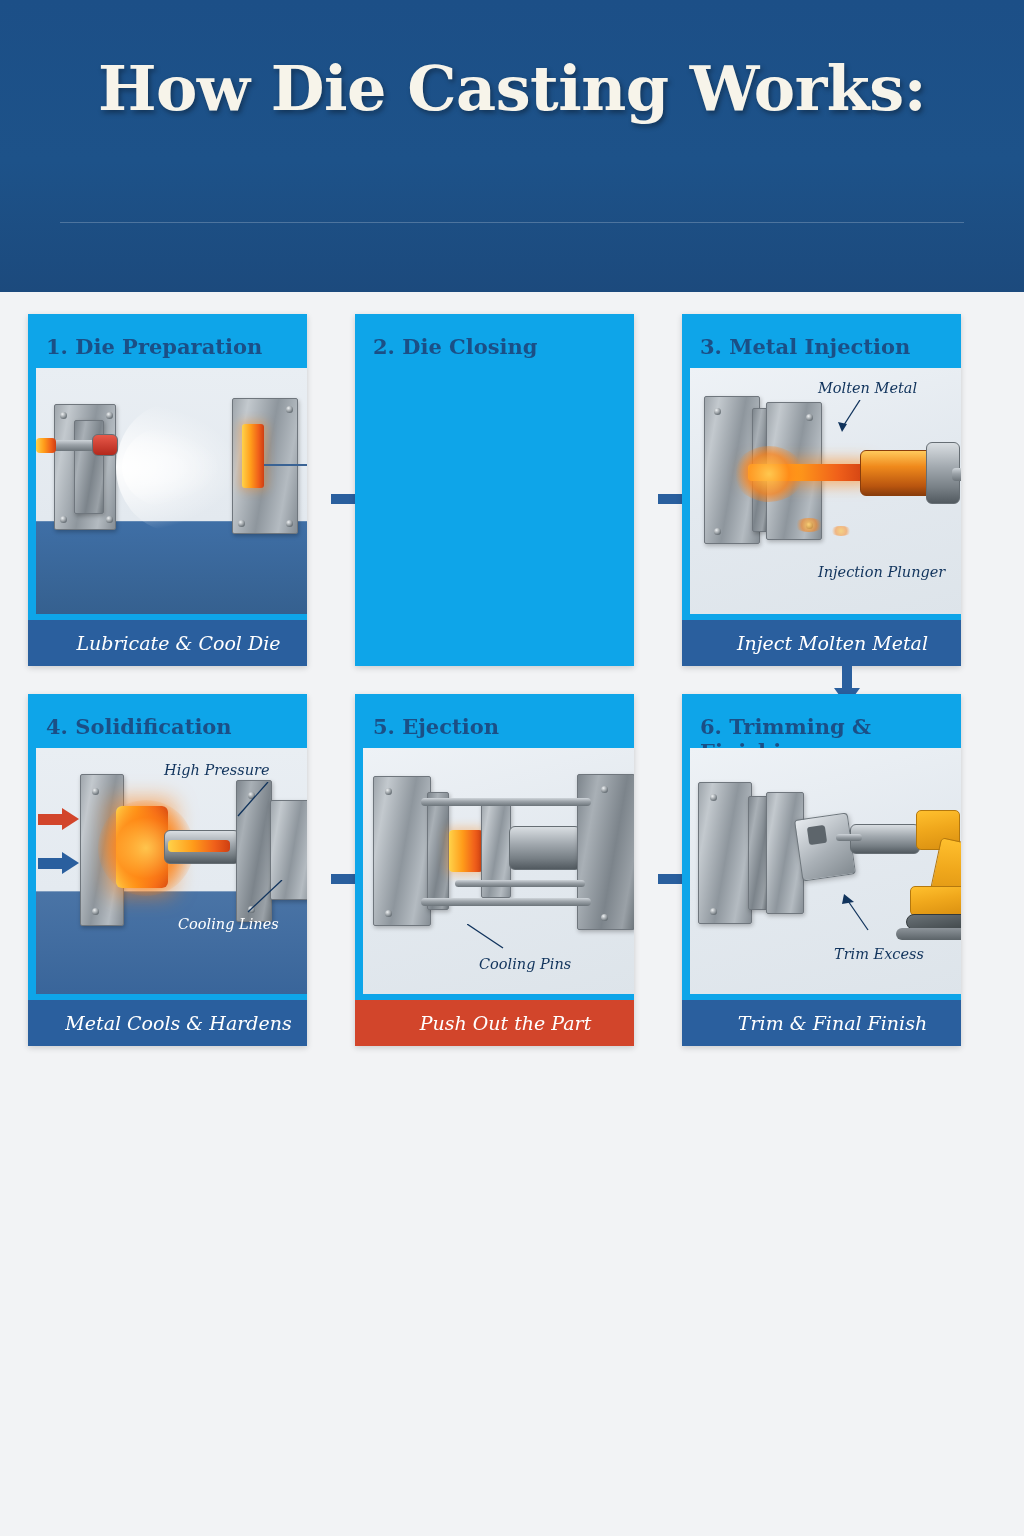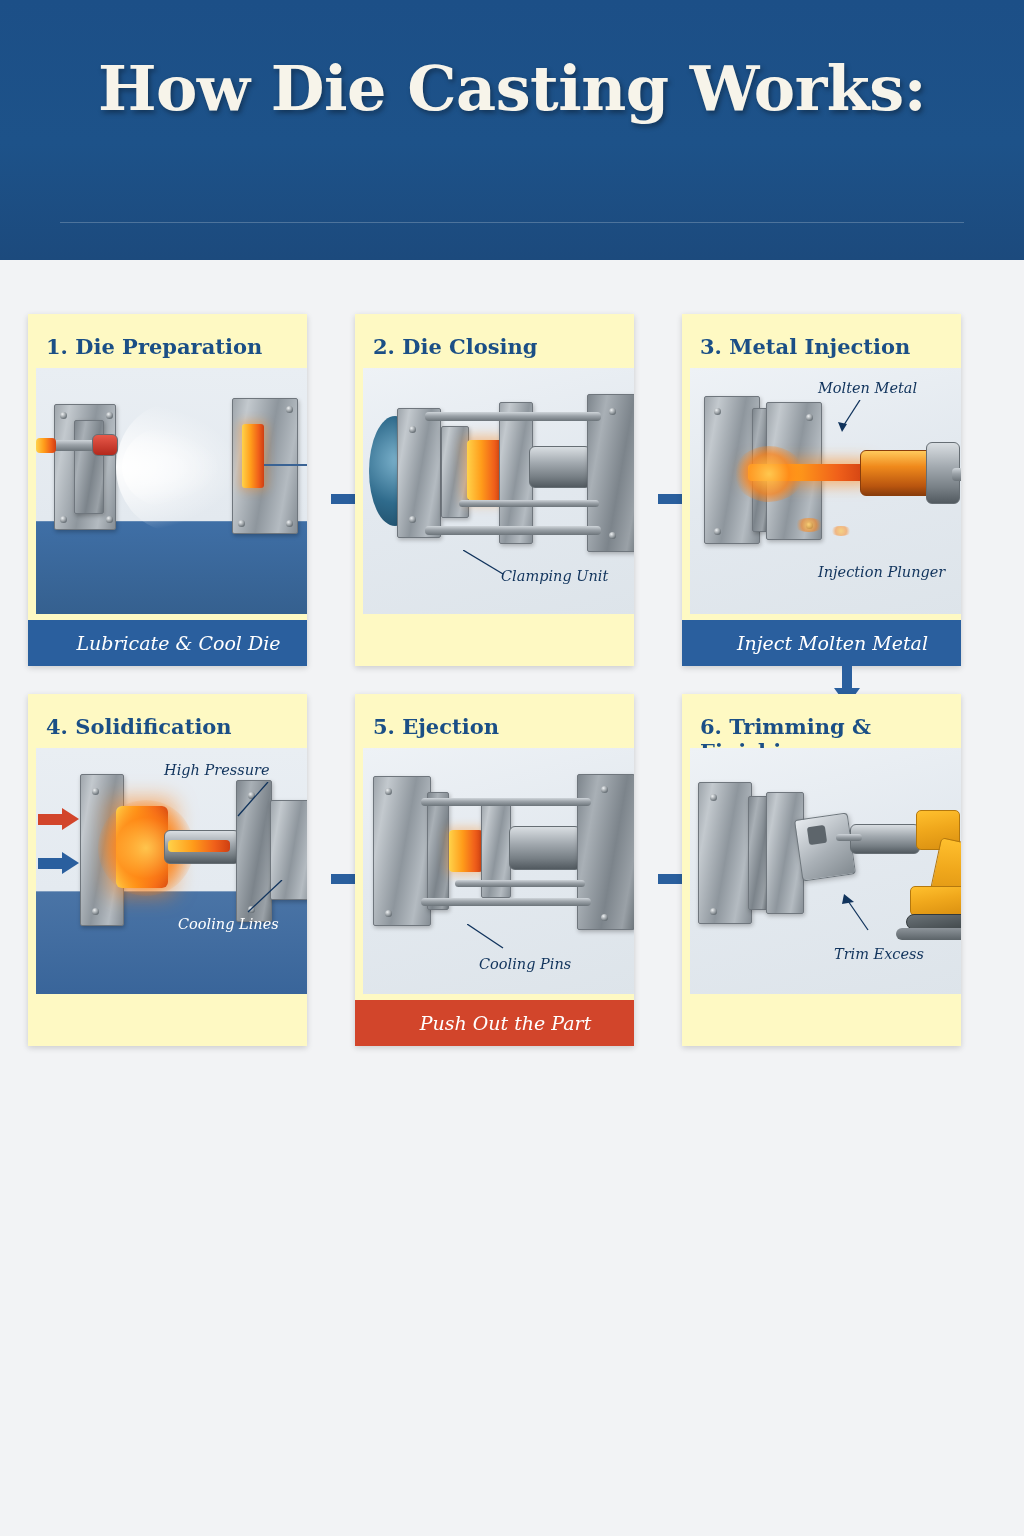--- a/index.html
+++ b/index.html
@@ -11,21 +11,21 @@
     font-family: "Liberation Sans", sans-serif;
     overflow: hidden;
     position: relative;
   }
 
   
   .header {
     position: absolute;
     left: 0; top: 0;
     width: 1024px;
-    height: 260px;
+    height: 292px;
     background: linear-gradient(180deg, #1b4f86 0%, #1e5governa 1%, #1d5288 55%, #1b4a7c 100%);
     background: linear-gradient(180deg, #1c4f87 0%, #1d5289 55%, #1c4a7d 100%);
     overflow: hidden;
     padding-left: 46px;
   }
   .header-title {
     position: absolute;
     left: 0; top: 52px;
     width: 1024px;
     text-align: center;
@@ -88,21 +88,21 @@
     width: 968px;
   }
   .row { position: relative; height: 352px; }
   .row2 { margin-top: 28px; }
 
   .card {
     position: absolute;
     top: 0;
     width: 279px;
     height: 352px;
-    background: #fef9c3;
+    background: #0ea5e9;
     box-shadow: 0 2px 6px rgba(0,0,0,0.16);
     overflow: hidden;
   }
   .c1 { left: 0; }
   .c2 { left: 327px; }
   .c3 { left: 654px; }
 
   .card-title {
     position: absolute;
     left: 18px; top: 20px;
@@ -291,46 +291,20 @@
       <div class="caption cap-blue">Lubricate &amp; Cool Die</div>
     </div>
 
     <div class="arrow-h a1">
       <div class="bar"></div>
         <div class="head"></div>
     </div>
 
     <div class="card c2">
       <div class="card-title">2. Die Closing</div>
-      <div class="illus">
-
-        <div style="position:absolute; left:6px; top:48px; width:52px; height:110px; border-radius:50%;
-                    background:radial-gradient(circle at 60% 40%, #7fb5cf, #2f6b8c 60%, #204f6b);"></div>
-        <div class="mold" style="left:34px; top:40px; width:44px; height:130px;"></div>
-        <div class="mold" style="left:78px; top:58px; width:28px; height:92px;"></div>
-        <div class="hot" style="left:104px; top:72px; width:36px; height:60px; box-shadow:0 0 12px 4px rgba(255,140,30,.45);"></div>
-        <div class="mold" style="left:136px; top:34px; width:34px; height:142px;"></div>
-        <div class="cyl" style="left:166px; top:78px; width:62px; height:42px;"></div>
-        <div class="mold dark" style="left:224px; top:26px; width:52px; height:158px;"></div>
-
-        <div class="rod" style="left:62px; top:44px; width:176px;"></div>
-        <div class="rod" style="left:62px; top:158px; width:176px;"></div>
-        <div class="rod" style="left:96px; top:132px; width:140px; height:7px;"></div>
-        <div class="bolt" style="left:46px; top:58px;"></div>
-        <div class="bolt" style="left:46px; top:148px;"></div>
-        <div class="bolt" style="left:246px; top:40px;"></div>
-        <div class="bolt" style="left:246px; top:164px;"></div>
-
-        <div class="leader" style="left:100px; top:182px;">
-          <svg width="60" height="28">
-              <line x1="0" y1="0" x2="40" y2="24" stroke="#10335c" stroke-width="1.3"></line>
-            </svg>
-        </div>
-        <div class="label" style="left:138px; top:200px;">Clamping Unit</div>
-      </div>
     </div>
 
     <div class="arrow-h a2">
       <div class="bar"></div>
         <div class="head"></div>
     </div>
 
     <div class="card c3">
       <div class="card-title">3. Metal Injection</div>
       <div class="illus">
@@ -403,20 +377,21 @@
               <line x1="36" y1="0" x2="6" y2="34" stroke="#10335c" stroke-width="1.3"></line>
             </svg>
         </div>
         <div class="label onblue" style="left:142px; top:168px;">Cooling Lines</div>
         <div class="leader" style="left:206px; top:132px;">
           <svg width="48" height="40">
               <line x1="40" y1="0" x2="6" y2="32" stroke="#10335c" stroke-width="1.3"></line>
             </svg>
         </div>
       </div>
+      <div class="caption cap-blue">Metal Cools &amp; Hardens</div>
     </div>
 
     <div class="arrow-h a3">
       <div class="bar"></div>
         <div class="head"></div>
     </div>
 
     <div class="card c2">
       <div class="card-title">5. Ejection</div>
       <div class="illus">
@@ -475,16 +450,17 @@
         <div style="position:absolute; left:206px; top:180px; width:86px; height:12px; border-radius:6px; background:linear-gradient(180deg,#8d949a,#5b6368);"></div>
 
         <div class="leader" style="left:150px; top:146px;">
           <svg width="40" height="44">
             <line x1="28" y1="36" x2="6" y2="4" stroke="#10335c" stroke-width="1.3"></line>
             <polygon points="4,0 14,8 2,10" fill="#10335c"></polygon>
           </svg>
         </div>
         <div class="label" style="left:144px; top:198px;">Trim Excess</div>
       </div>
+      <div class="caption cap-blue">Trim &amp; Final Finish</div>
     </div>
 
   </div>
 </div>
 
 </body></html>

